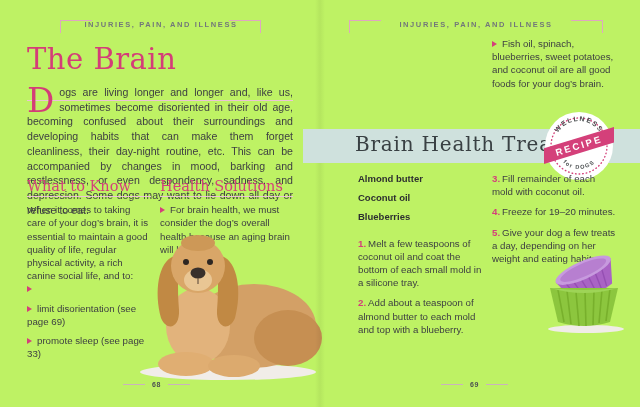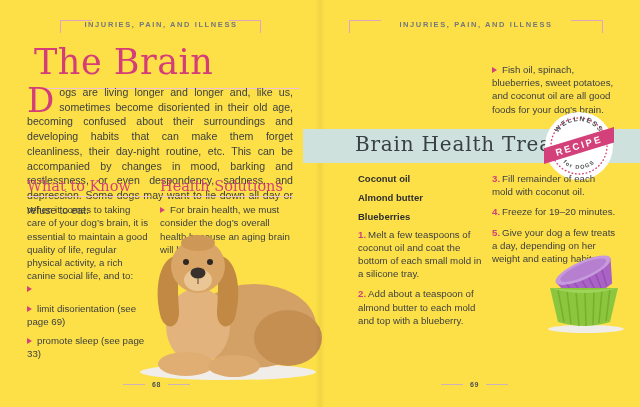--- a/index.html
+++ b/index.html
@@ -1,30 +1,30 @@
 <!DOCTYPE html>
 <html><head>
 <meta charset="utf-8">
 <style>
   * { margin:0; padding:0; box-sizing:border-box; }
   body { background:#e8e8e8; font-family:"Liberation Sans", sans-serif; }
-  .spread { position:relative; width:640px; height:407px; background:#fde047; overflow:hidden; }
+  .spread { position:relative; width:640px; height:407px; background:#bef264; overflow:hidden; }
 
   
   .running-head { position:absolute; font-size:7.5px; font-weight:bold; letter-spacing:1.6px;
                   color:#72777a; text-align:center; top:20px; }
   .bracket { position:absolute; width:32px; height:13px; top:20px; }
   .bracket.bl { border-top:1px solid #dfa6c0; border-left:1px solid #dfa6c0; }
   .bracket.br { border-top:1px solid #dfa6c0; border-right:1px solid #dfa6c0; }
 
   
   .chapter-title { position:absolute; left:27px; top:42px; width:266px;
-                   font-family:"DejaVu Serif", serif; font-size:35px; font-weight:500;
+                   font-family:"DejaVu Serif", serif; font-size:29px; font-weight:500;
                    color:#d43d78; letter-spacing:0.5px;
-                   border-bottom:1px solid #ecc3d6; padding-bottom:6px;margin-left:7px; }
+                   border-bottom:1px solid #ecc3d6; padding-bottom:24px; }
   .intro { position:absolute; left:27px; top:85px; width:266px;
            font-size:10.6px; line-height:14.7px; color:#3e4042; text-align:justify; }
   .dropcap { float:left; font-family:"DejaVu Serif", serif; font-size:34px; line-height:26px;
              color:#d43d78; padding-right:5px; padding-top:2px; }
 
   .subhead { font-family:"DejaVu Serif", serif; font-size:14.5px; color:#d4407a;
              border-bottom:1px solid #ecc3d6; padding-bottom:3px; margin-bottom:6px; }
   .col { position:absolute; font-size:9.7px; line-height:13.2px; color:#3e4042; }
   .col-text { }
   .bullet-item { margin-bottom:6px; }
@@ -105,21 +105,21 @@
     <span class="page-num">68</span>
     <span class="footer-dash"></span>
   </div>
 
   <div class="gutter"></div>
 
   <div class="bracket bl" style="left:349px;"></div>
   <div class="running-head" style="left:349px; width:254px;">INJURIES, PAIN, AND ILLNESS</div>
   <div class="bracket br" style="left:571px;"></div>
 
-  <div class="col" style="left:492px; top:63px; width:124px;">
+  <div class="col" style="left:492px; top:37px; width:124px;">
     <div class="bullet-item"><span class="arrow"></span><span>Fish oil, spinach, blueberries, sweet potatoes, and coconut oil are all good foods for your dog’s brain.</span></div>
   </div>
 
   <div class="recipe-banner"></div>
   <div class="recipe-title">Brain Health Treats</div>
 
   <svg class="badge" viewBox="0 0 70 70">
     <defs>
       <path id="arcTop" d="M 10,35 A 25,25 0 0 1 60,35"></path>
       <path id="arcBot" d="M 12,35 A 23,23 0 0 0 58,35"></path>
@@ -132,23 +132,23 @@
     <text font-family="Liberation Sans, sans-serif" font-size="5.6" font-weight="bold" fill="#4a4e50" letter-spacing="1.2">
       <textPath href="#arcBot" startOffset="50%" text-anchor="middle">for DOGS</textPath>
     </text>
     <g transform="rotate(-17 35 35)">
       <rect x="-4" y="27" width="78" height="15" fill="#d4407a"></rect>
       <text x="35" y="38" text-anchor="middle" font-family="Liberation Sans, sans-serif" font-size="9.5" font-weight="bold" fill="#ffffff" letter-spacing="2.2">RECIPE</text>
     </g>
   </svg>
 
   <div class="col" style="left:358px; top:172px; width:126px;">
+    <div class="ingredient">Almond butter</div>
     <div class="ingredient">Coconut oil</div>
-    <div class="ingredient">Almond butter</div>
-    <div class="ingredient" style="margin-bottom:4px;">Blueberries</div>
+    <div class="ingredient" style="margin-bottom:13px;">Blueberries</div>
     <div class="step"><span class="step-num">1.</span><span>Melt a few teaspoons of coconut oil and coat the bottom of each small mold in a silicone tray.</span></div>
     <div class="step"><span class="step-num">2.</span><span>Add about a teaspoon of almond butter to each mold and top with a blueberry.</span></div>
   </div>
 
   <div class="col" style="left:492px; top:172px; width:124px;">
     <div class="step"><span class="step-num">3.</span><span>Fill remainder of each mold with coconut oil.</span></div>
     <div class="step"><span class="step-num">4.</span><span>Freeze for 19–20 minutes.</span></div>
     <div class="step"><span class="step-num">5.</span><span>Give your dog a few treats a day, depending on her weight and eating habits.</span></div>
   </div>
 

